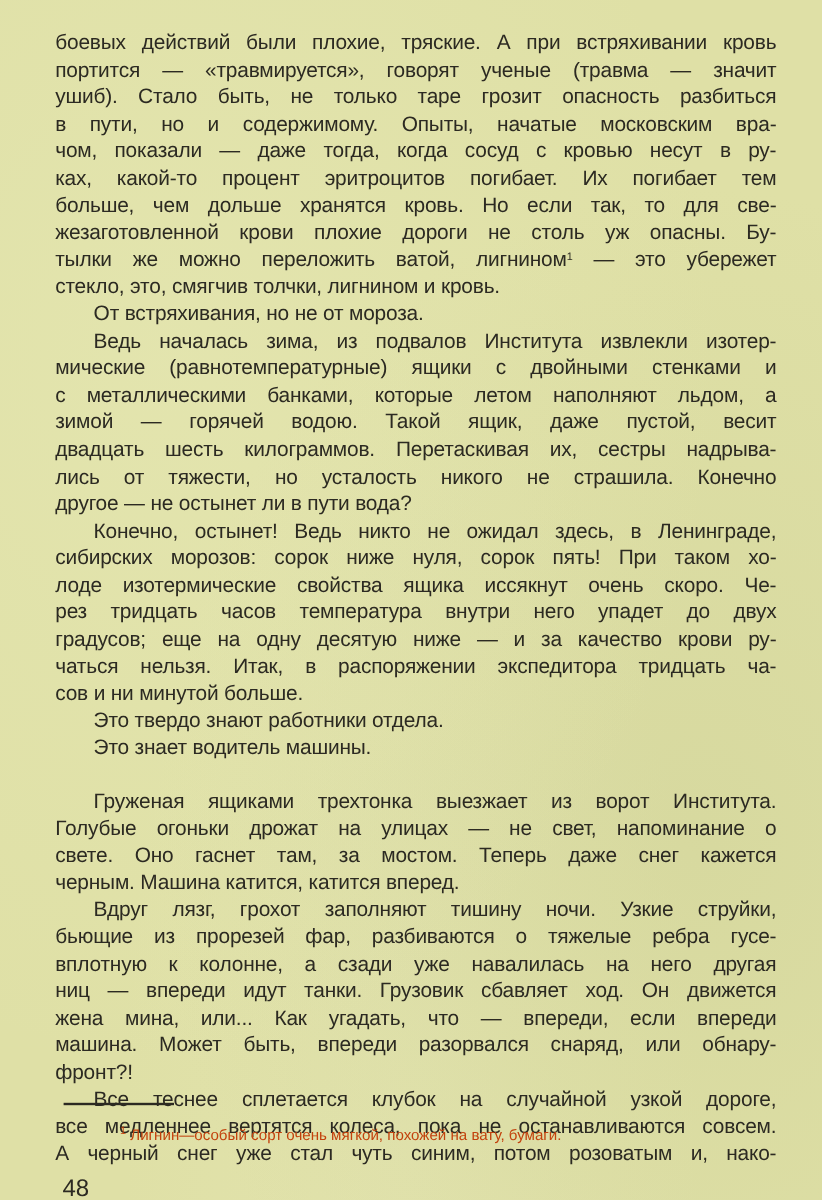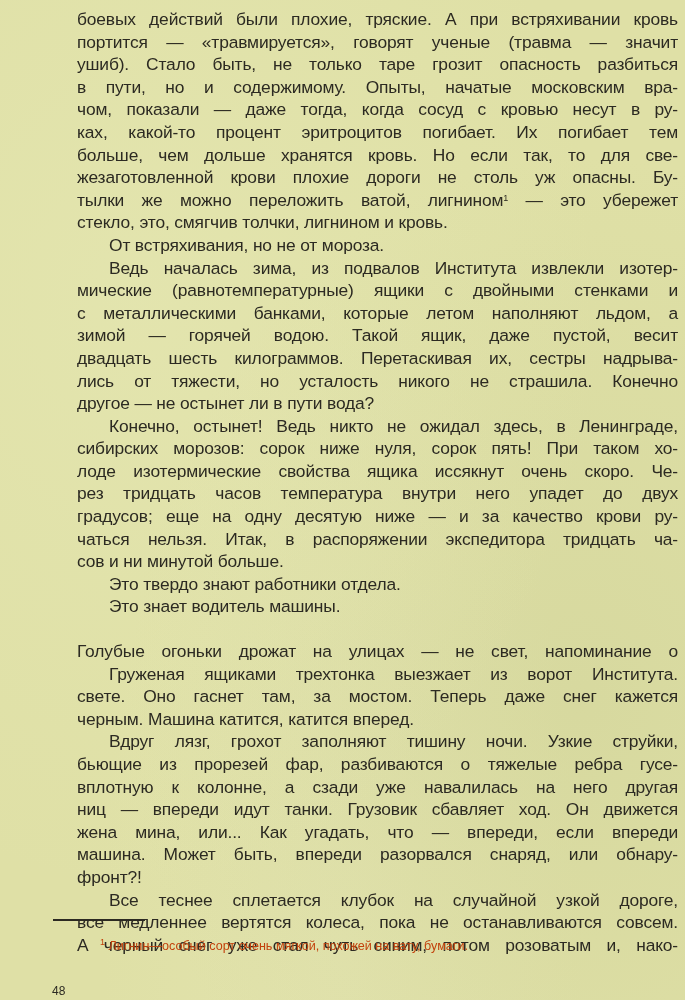--- a/index.html
+++ b/index.html
@@ -15,23 +15,22 @@
         radial-gradient(ellipse at 85% 70%, rgba(205,208,150,0.45) 0%, rgba(223,224,166,0) 55%),
         radial-gradient(ellipse at 50% 95%, rgba(228,229,178,0.6) 0%, rgba(223,224,166,0) 50%);
       position: relative;
       overflow: hidden;
       font-family: "Liberation Sans Narrow", "Liberation Sans", sans-serif;
       color: #2c2a22;
     }
     .page {
       position: absolute;
       left: 46px;
-      top: 8px;
+      top: 24px;
       width: 601px;
-      margin-left: 31px;
     }
     .line {
       display: block;
       height: 22.6px;
       line-height: 22.6px;
       font-size: 17.4px;
       white-space: nowrap;
       text-align: justify;
       text-align-last: justify;
       letter-spacing: -0.15px;
@@ -67,21 +66,21 @@
     }
     .footnote sup, .line sup {
       font-size: 9px;
       vertical-align: 5px;
       line-height: 0;
     }
     .page-number {
       position: absolute;
       left: 52px;
       top: 982px;
-      font-size: 12px;
+      font-size: 20px;
       line-height: 18px;
       color: #2c2a22;
     }
   </style>
 </head>
 <body>
 
 <div class="page">
 
   <div>
@@ -125,22 +124,22 @@
     <span class="line indent last">Это твердо знают работники отдела.</span>
   </div>
 
   <div>
     <span class="line indent last">Это знает водитель машины.</span>
   </div>
 
   <div class="section-gap"></div>
 
   <div>
+    <span class="line indent">Груженая ящиками трехтонка выезжает из ворот Института.</span>
     <span class="line">Голубые огоньки дрожат на улицах — не свет, напоминание о</span>
-    <span class="line indent">Груженая ящиками трехтонка выезжает из ворот Института.</span>
     <span class="line">свете. Оно гаснет там, за мостом. Теперь даже снег кажется</span>
     <span class="line last">черным. Машина катится, катится вперед.</span>
   </div>
 
   <div>
     <span class="line indent">Вдруг лязг, грохот заполняют тишину ночи. Узкие струйки,</span>
     <span class="line">бьющие из прорезей фар, разбиваются о тяжелые ребра гусе-</span>
     <span class="line">вплотную к колонне, а сзади уже навалилась на него другая</span>
     <span class="line">ниц — впереди идут танки. Грузовик сбавляет ход. Он движется</span>
     <span class="line">жена мина, или... Как угадать, что — впереди, если впереди</span>

